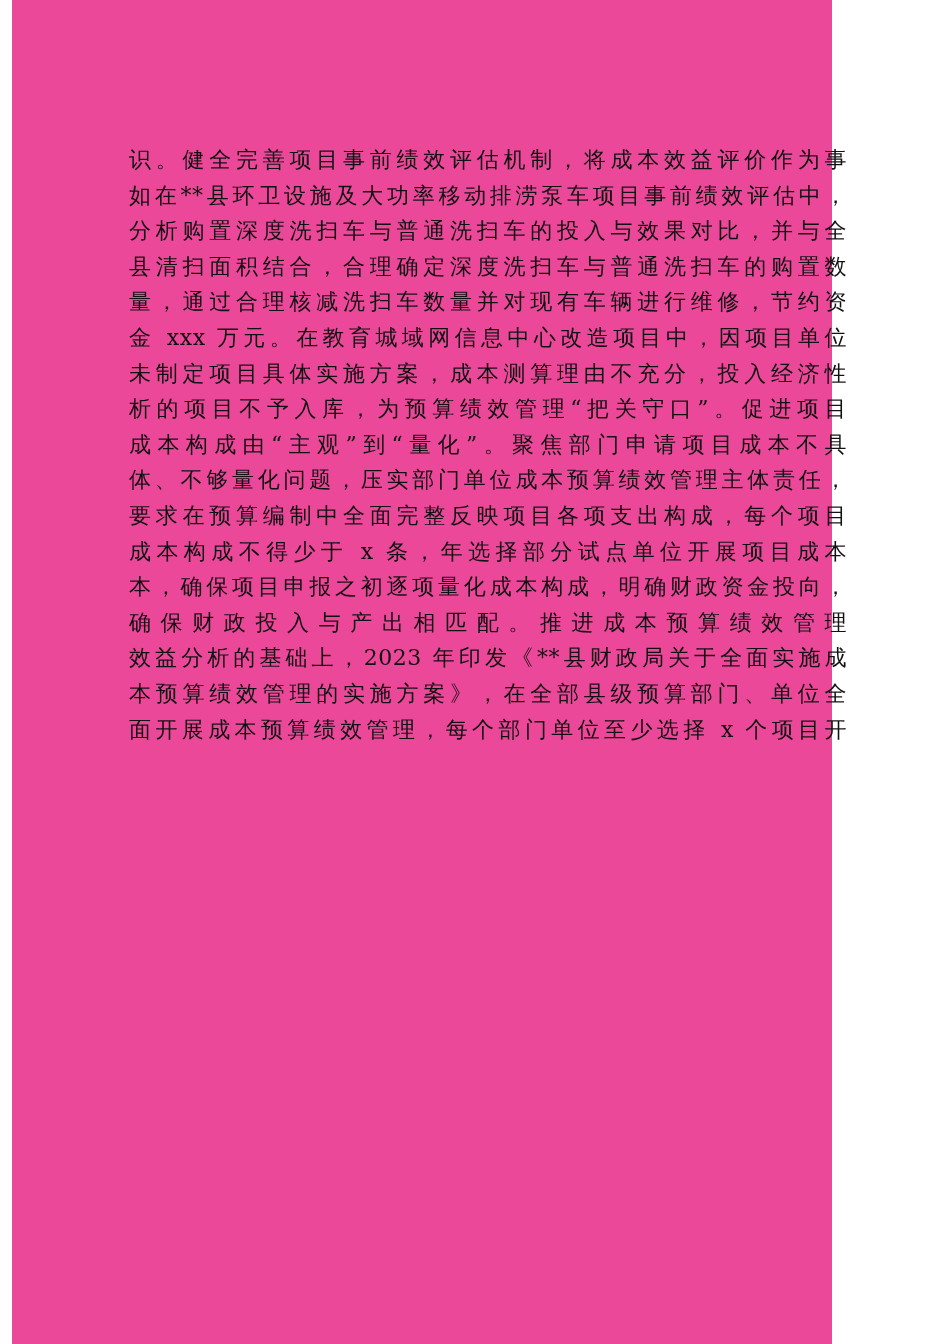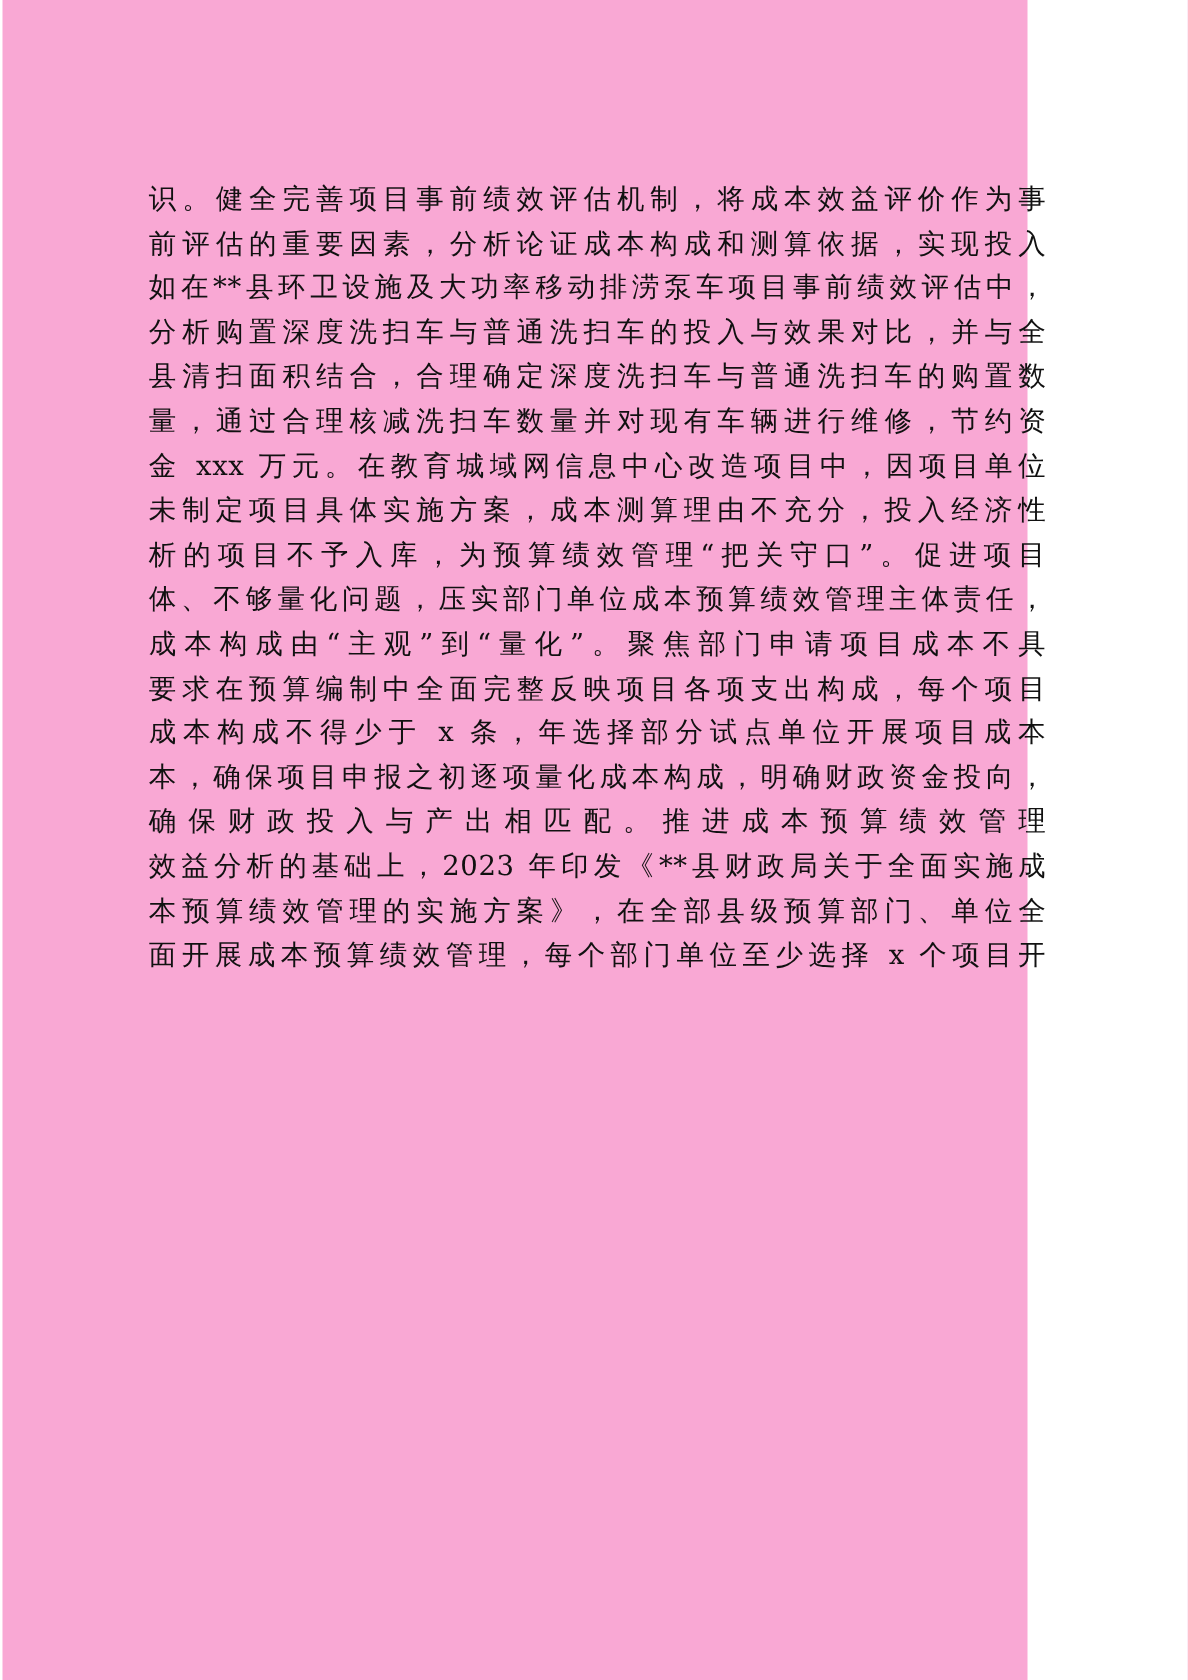--- a/index.html
+++ b/index.html
@@ -10,25 +10,25 @@
     body {
       width: 950px;
       height: 1344px;
       position: relative;
       overflow: hidden;
       font-family: "DejaVu Serif", "Liberation Serif", serif;
       color: #111111;
     }
     .page {
       position: absolute;
-      left: 2px;
+      left: 12px;
       top: 0;
       width: 820px;
       height: 1344px;
-      background: #f9a8d4;
+      background: #ec4899;
     }
     .body-text {
       position: absolute;
       left: 117px;
       top: 142px;
       width: 718px;
     }
     .line {
       display: block;
       height: 35.6px;
@@ -40,30 +40,29 @@
       letter-spacing: 0.5px;
       overflow: visible;
     }
   </style>
 </head>
 <body>
 
 <div class="page">
   <div class="body-text">
     <span class="line">识。健全完善项目事前绩效评估机制，将成本效益评价作为事</span>
-    <span class="line">前评估的重要因素，分析论证成本构成和测算依据，实现投入</span>
     <span class="line">如在**县环卫设施及大功率移动排涝泵车项目事前绩效评估中，</span>
     <span class="line">分析购置深度洗扫车与普通洗扫车的投入与效果对比，并与全</span>
     <span class="line">县清扫面积结合，合理确定深度洗扫车与普通洗扫车的购置数</span>
     <span class="line">量，通过合理核减洗扫车数量并对现有车辆进行维修，节约资</span>
     <span class="line">金 xxx 万元。在教育城域网信息中心改造项目中，因项目单位</span>
     <span class="line">未制定项目具体实施方案，成本测算理由不充分，投入经济性</span>
     <span class="line">析的项目不予入库，为预算绩效管理“把关守口”。促进项目</span>
+    <span class="line">成本构成由“主观”到“量化”。聚焦部门申请项目成本不具</span>
     <span class="line">体、不够量化问题，压实部门单位成本预算绩效管理主体责任，</span>
-    <span class="line">成本构成由“主观”到“量化”。聚焦部门申请项目成本不具</span>
     <span class="line">要求在预算编制中全面完整反映项目各项支出构成，每个项目</span>
     <span class="line">成本构成不得少于 x 条，年选择部分试点单位开展项目成本</span>
     <span class="line">本，确保项目申报之初逐项量化成本构成，明确财政资金投向，</span>
     <span class="line">确保财政投入与产出相匹配。推进成本预算绩效管理</span>
     <span class="line">效益分析的基础上，2023 年印发《**县财政局关于全面实施成</span>
     <span class="line">本预算绩效管理的实施方案》，在全部县级预算部门、单位全</span>
     <span class="line">面开展成本预算绩效管理，每个部门单位至少选择 x 个项目开</span>
   </div>
 </div>
 

